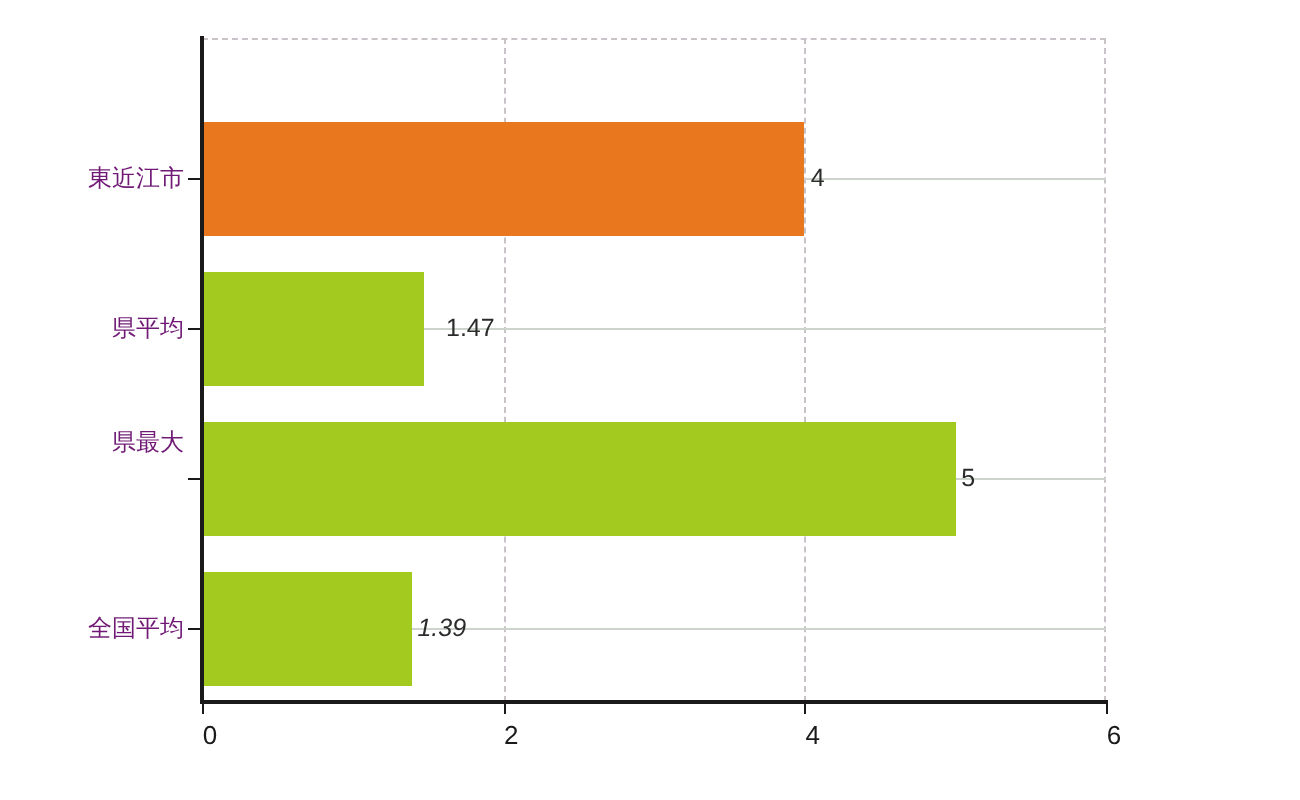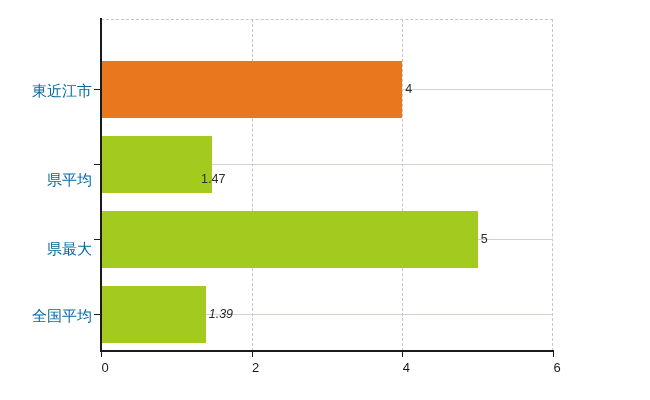--- a/index.html
+++ b/index.html
@@ -97,22 +97,22 @@
     font-size: 12.5px;
     color: #2b2b2b;
     line-height: 1;
     white-space: nowrap;
   }
   
   .cat-label {
     position: absolute;
     right: 0;
     text-align: right;
-    font-size: 15px;
-    color: #0369a1;
+    font-size: 12px;
+    color: #701a75;
     white-space: nowrap;
     line-height: 1;
   }
   #cat-label-col {
     position: absolute;
     left: 0;
     top: 0;
     width: 92px;
     height: 400px;
   }
@@ -145,42 +145,42 @@
 
   <div id="bars-layer" style="position:absolute; left:101px; top:19px; width:452px; height:332px;">
     <div class="bar" style="top: 42px; width: 301.333px; background: rgb(232, 119, 29);"></div>
     <div class="bar" style="top:117px; width:110.74px; background:#a3cb1f;"></div>
     <div class="bar" style="top: 192px; width: 376.667px; background: rgb(163, 203, 31);"></div>
     <div class="bar" style="top: 267px; width: 104.713px; background: rgb(163, 203, 31);"></div>
   </div>
 
   <div id="value-labels-layer">
     <span class="bar-label" style="left: 405.333px; top: 83px;">4</span>
-    <span class="bar-label" style="left: 201px; top: 158px; margin-top: 15px;">1.47</span>
+    <span class="bar-label" style="left: 223px; top: 158px;">1.47</span>
     <span class="bar-label" style="left: 480.667px; top: 233px;">5</span>
     <span class="bar-label" style="left: 208.713px; top: 308px; font-style: italic;">1.39</span>
   </div>
 
   <div id="y-axis-line"></div>
   <div id="x-axis-line"></div>
 
   <div class="y-tick" style="top:89px;"></div>
   <div class="y-tick" style="top:164px;"></div>
   <div class="y-tick" style="top:239px;"></div>
   <div class="y-tick" style="top:314px;"></div>
 
   <div class="x-tick" style="left:101px;"></div>
   <div class="x-tick" style="left:251.67px;"></div>
   <div class="x-tick" style="left:402.33px;"></div>
   <div class="x-tick" style="left:553px;"></div>
 
   <div id="cat-label-col">
     <span class="cat-label" style="top:83px;">東近江市</span>
-    <span class="cat-label" style="top:172px;">県平均</span>
-    <span class="cat-label" style="top:241px;">県最大</span>
+    <span class="cat-label" style="top:158px;">県平均</span>
+    <span class="cat-label" style="top:215px;">県最大</span>
     <span class="cat-label" style="top:308px;">全国平均</span>
   </div>
 
   <div id="x-axis-labels">
     <span class="x-tick-label" style="left:105px;">0</span>
     <span class="x-tick-label" style="left:255.67px;">2</span>
     <span class="x-tick-label" style="left:406.33px;">4</span>
     <span class="x-tick-label" style="left:557px;">6</span>
   </div>
 

